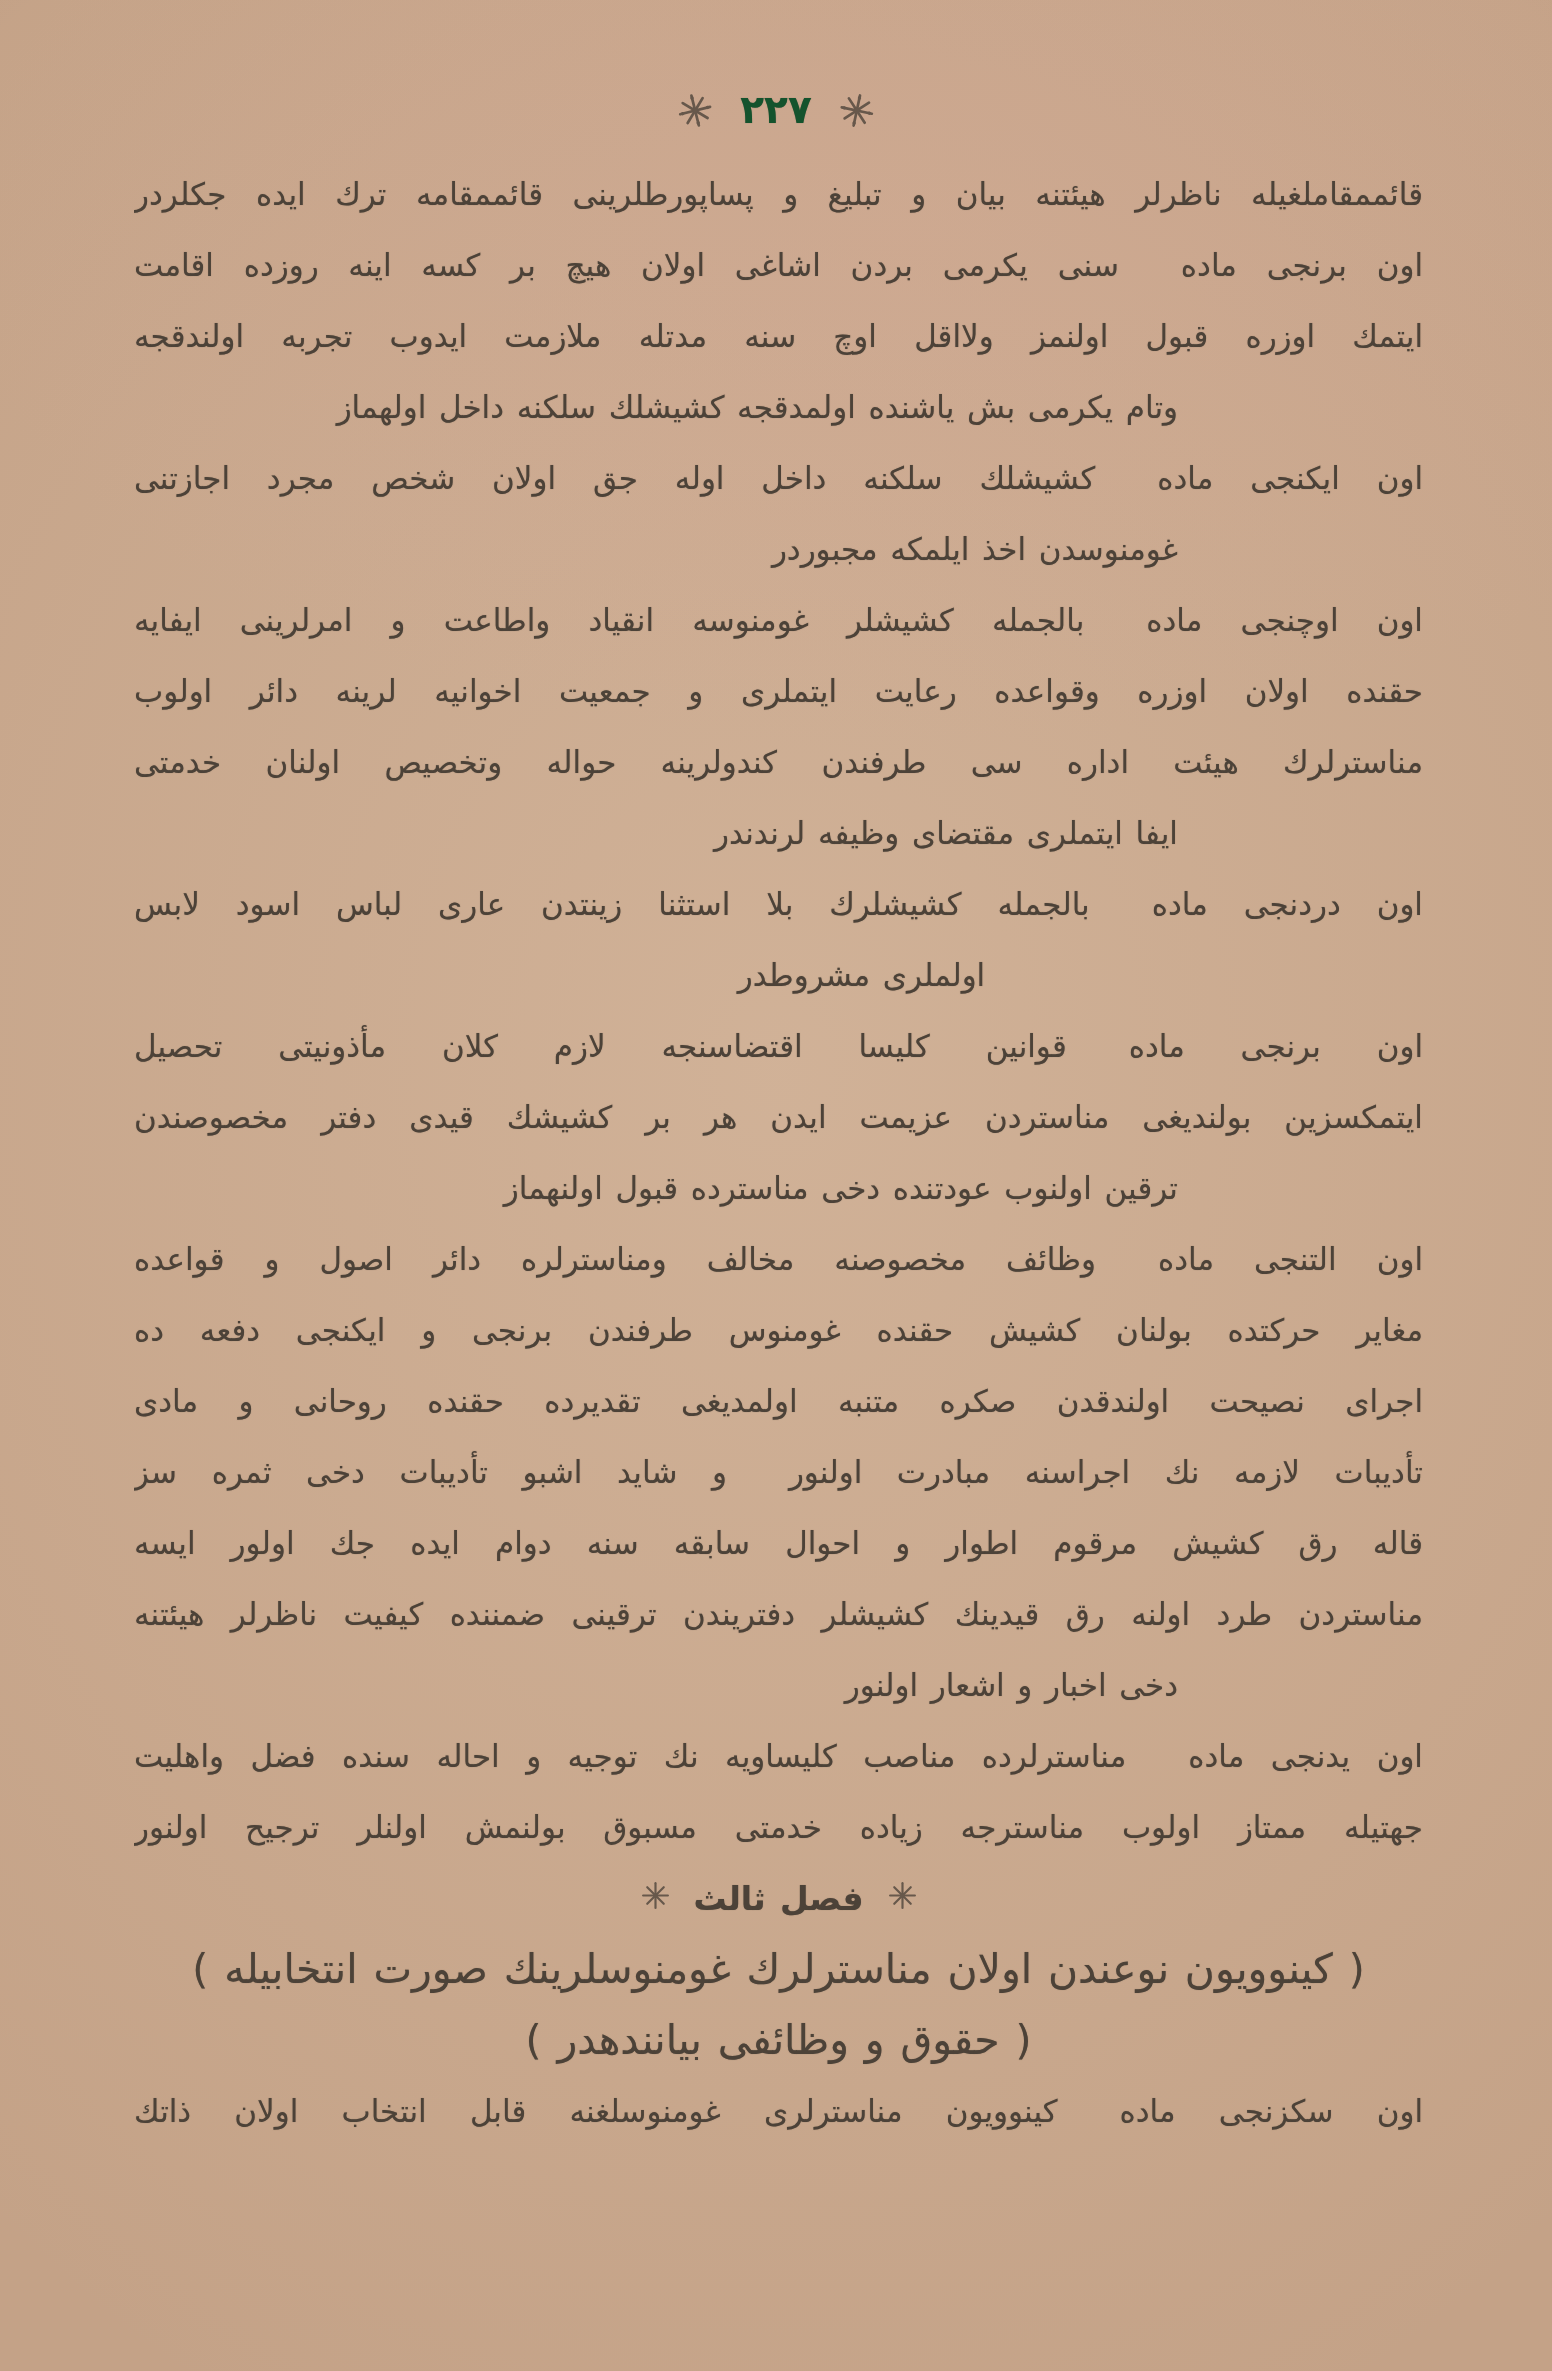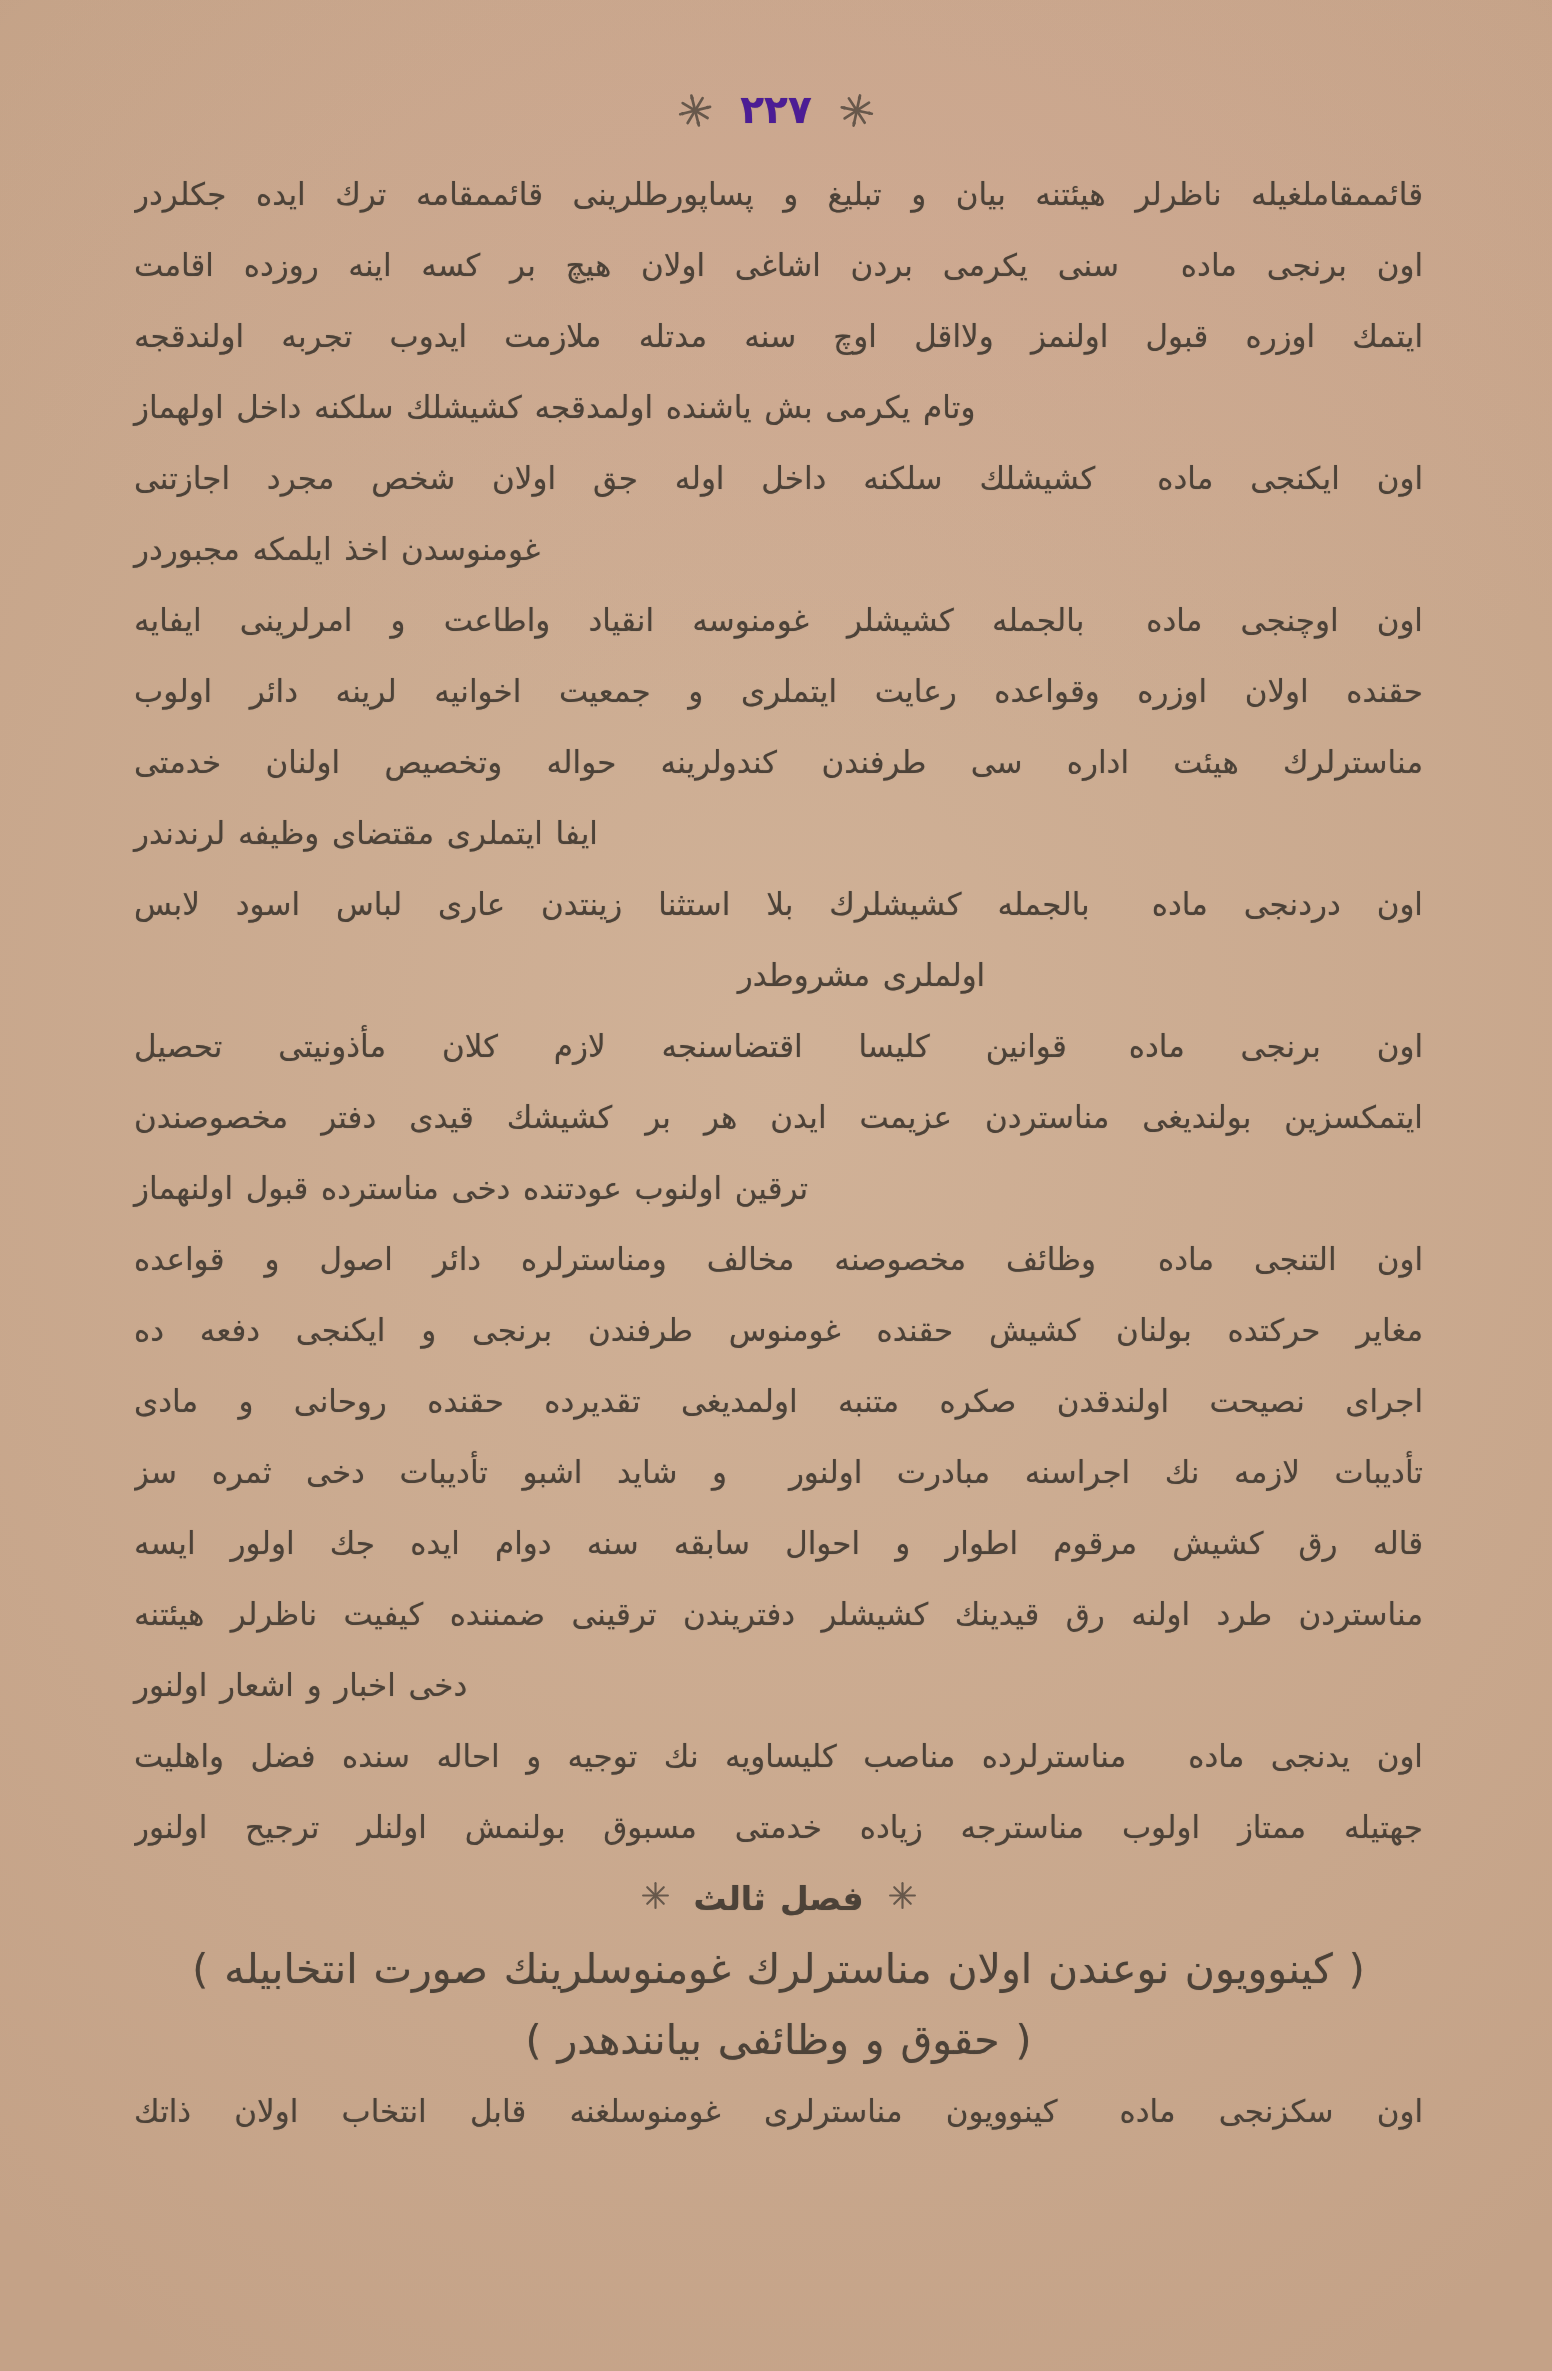--- a/index.html
+++ b/index.html
@@ -12,21 +12,21 @@
       radial-gradient(ellipse 2123px 2492px at 50% 52%, rgba(110,82,62,0) 60%, rgba(110,82,62,0.16) 100%);
     font-family:"DejaVu Sans", sans-serif;
     color:#4c4238;
   }
   .page-number-row{
     position:absolute;top:89px;left:0;width:100%;
     display:flex;justify-content:center;align-items:center;gap:24px;
   }
   .page-number{
     font-size:39px;font-weight:bold;letter-spacing:9.2px;
-    color:#4c1d95;text-shadow:0 0 0.9px rgba(80,68,56,.6);
+    color:#14532d;text-shadow:0 0 0.9px rgba(80,68,56,.6);
     transform:translateY(-1.8px);
   }
   .ornament{display:inline-block;opacity:.85;}
   .ornament.tilt-l{transform:rotate(-14deg);}
   .ornament.tilt-r{transform:rotate(12deg);}
   .body-text{
     position:absolute;top:0;left:0;width:100%;height:100%;
     box-sizing:border-box;
     padding:159px 129px 12px 134px;
     direction:rtl;
@@ -35,21 +35,21 @@
     word-spacing:2.8px;
   }
   .line{
     height:71px;line-height:71px;white-space:nowrap;
     color:#4c4238;
   }
   .line.full{
     text-align:justify;text-align-last:justify;white-space:normal;
     overflow:hidden;height:71px;
   }
-  .line.cont{text-align:left;padding-right:245px;}
+  .line.cont{text-align:right;padding-right:245px;}
   .line.cont-mid{text-align:center;padding-left:166px;}
   .line.center{text-align:center;}
   .heading-row{
     height:71px;display:flex;justify-content:center;align-items:center;gap:22px;text-align:center;
   }
   .heading-text{font-size:33px;font-weight:bold;line-height:71px;}
   .paren{font-size:41px;}
 </style>
 </head>
 <body>

